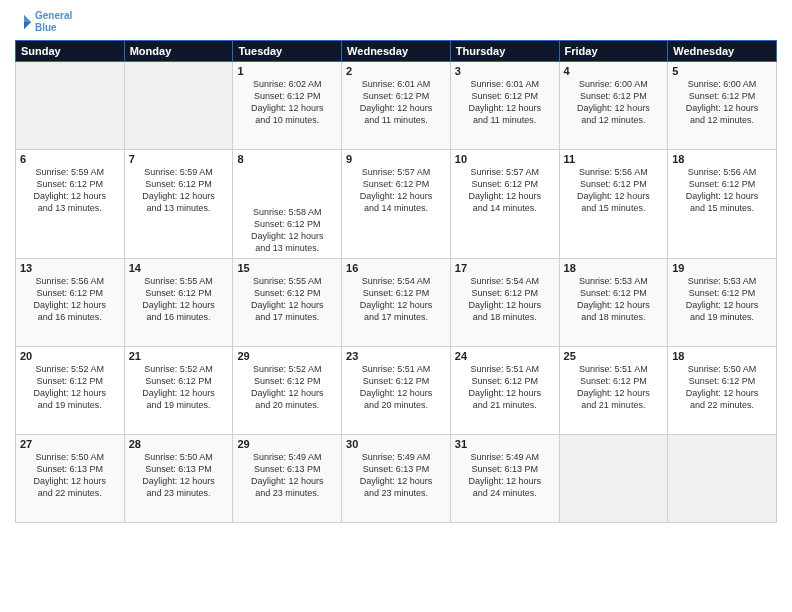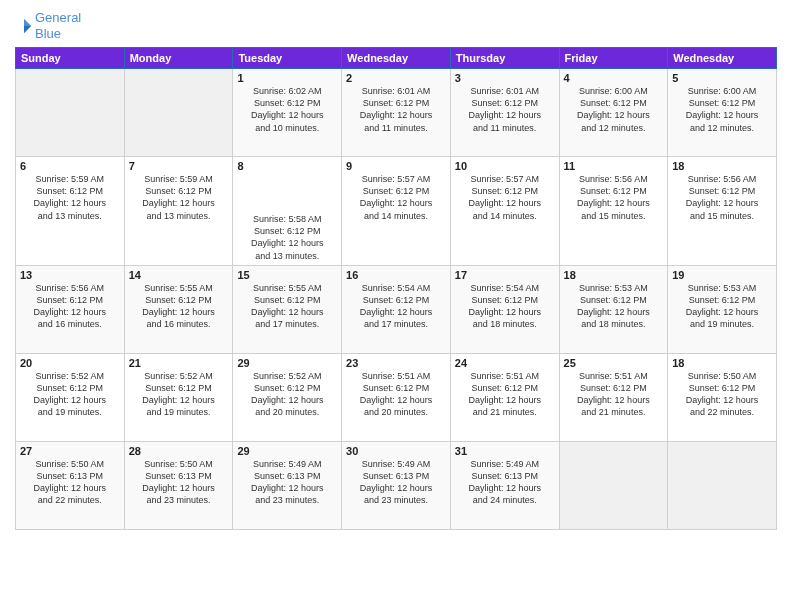--- a/index.html
+++ b/index.html
@@ -21,22 +21,22 @@
       justify-content: space-between;
       align-items: flex-start;
       margin-bottom: 6px;
     }
     .logo {
       display: flex;
       align-items: center;
       gap: 2px;
     }
     .logo-text {
-      font-size: 13px;
-      font-weight: normal;
+      font-size: 10px;
+      font-weight: bold;
       color: #333;
       line-height: 1.2;
     }
     .logo-text span {
       color: #4a90d9;
     }
     .logo-icon {
       width: 18px;
       height: 18px;
     }
@@ -52,21 +52,21 @@
     .subtitle {
       font-size: 14px;
       color: #555;
     }
     .calendar {
       width: 100%;
       border-collapse: collapse;
       font-size: 10px;
     }
     .calendar thead tr th {
-      background: #6d28d9;
+      background: #0f172a;
       color: #fff;
       text-align: left;
       padding: 4px 5px;
       font-size: 11px;
       font-weight: 600;
       border: 1px solid #2a68b9;
     }
     .calendar tbody tr td {
       border: 1px solid #d0d0d0;
       vertical-align: top;

